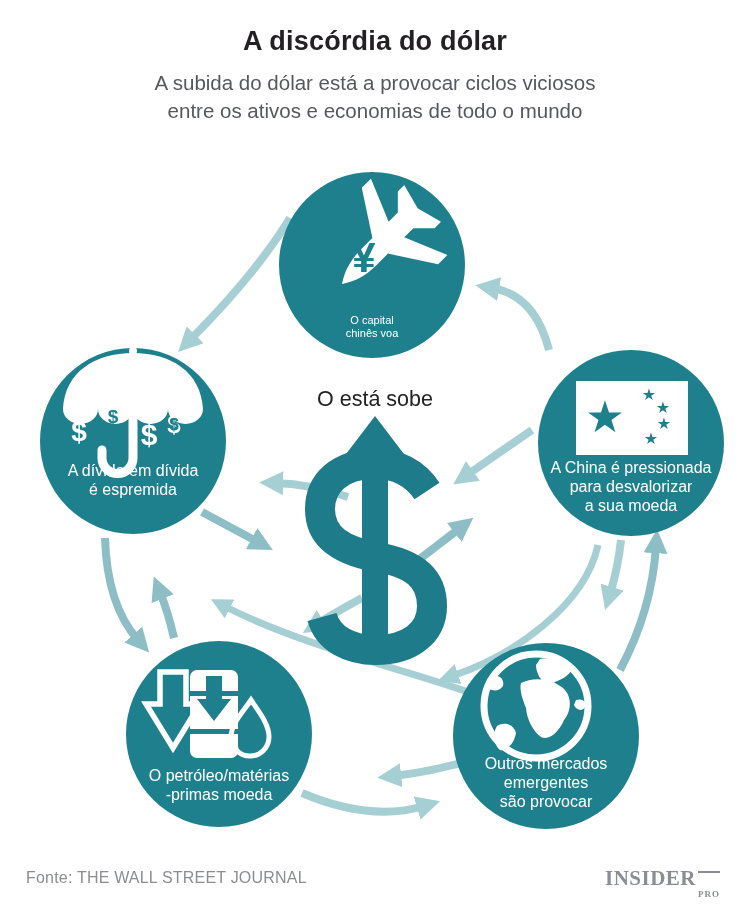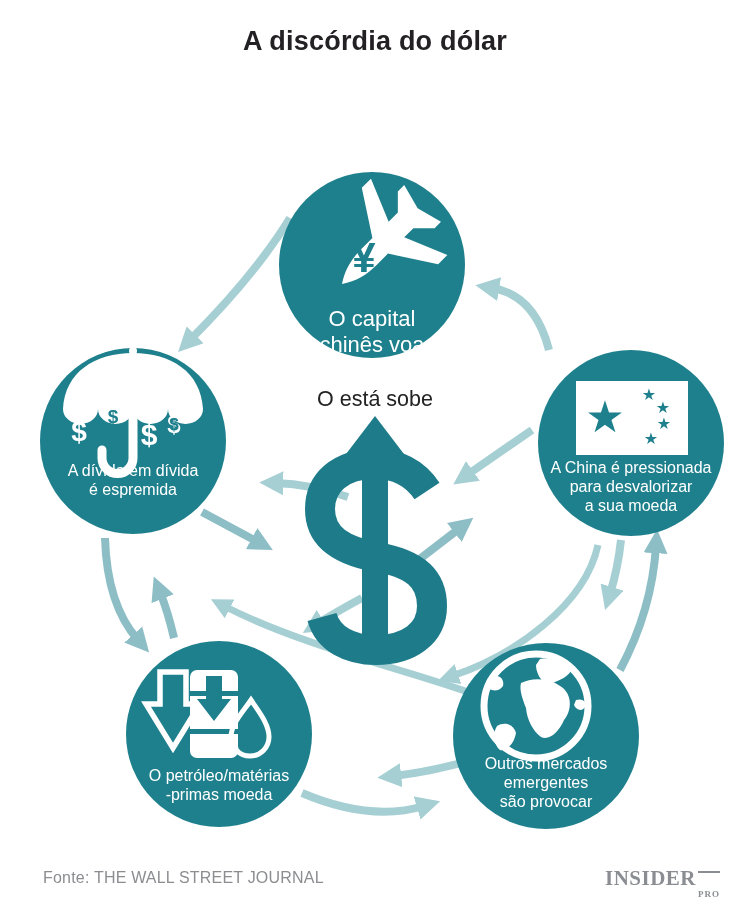--- a/index.html
+++ b/index.html
@@ -3,27 +3,27 @@
 <meta charset="utf-8">
 <style>
   html,body{margin:0;padding:0;background:#fff;}
   .canvas{position:relative;width:750px;height:905px;background:#ffffff;overflow:hidden;
           font-family:"Liberation Sans","DejaVu Sans",sans-serif;}
   svg{position:absolute;left:0;top:0;}
   .txt{position:absolute;text-align:center;white-space:pre-line;}
   .title{left:0;top:26px;width:750px;font-size:27px;font-weight:600;color:#232124;letter-spacing:.2px;}
   .subtitle{left:0;top:69px;width:750px;font-size:20.5px;line-height:1.37;color:#56585b;}
   .node-label{color:#ffffff;font-size:16px;line-height:1.2;width:220px;}
-  .node-label.top{left:262px;top:306px;font-size:22px;}
+  .node-label.top{left:262px;top:314px;font-size:11px;}
   .node-label.left{left:23px;top:461px;}
   .node-label.right{left:521px;top:458px;}
   .node-label.bl{left:109px;top:766px;}
   .node-label.br{left:436px;top:754px;}
   .center-label{left:265px;top:387px;width:220px;font-size:21.5px;color:#232325;}
-  .footer-source{left:43px;top:869px;width:400px;text-align:left;font-size:16px;color:#8b8d90;letter-spacing:.2px;}
+  .footer-source{left:26px;top:869px;width:400px;text-align:left;font-size:16px;color:#8b8d90;letter-spacing:.2px;}
   .logo{position:absolute;right:30px;top:868px;color:#8a8d92;display:flex;align-items:flex-start;}
   .logo .insider{font-family:"Liberation Serif","DejaVu Serif",serif;font-weight:700;font-size:21px;letter-spacing:.5px;line-height:1;}
   .logo .pro{font-family:"Liberation Serif","DejaVu Serif",serif;font-weight:700;font-size:9px;
              border-top:2px solid #8a8d92;padding-top:16px;margin-top:3px;margin-left:2px;letter-spacing:1px;}
 </style>
 </head>
 <body>
 
 <div class="canvas">
 
@@ -120,20 +120,22 @@
     </g>
 
     <g fill="#1e7b89">
       <polygon points="375,416 327,479 423,479"></polygon>
       <rect x="362" y="452" width="26" height="210"></rect>
       <path d="M 427,491 C 413,470 393,464 375,464 C 340,464 320,483 320,509 C 320,539 344,551 376,557 C 413,563 432,577 432,606 C 432,634 408,650 376,650 C 350,650 328,639 322,617" stroke="#1e7b89" stroke-width="30" fill="none"></path>
     </g>
   </svg>
 
   <div class="txt title">A discórdia do dólar</div>
+  <div class="txt subtitle">A subida do dólar está a provocar ciclos viciosos
+entre os ativos e economias de todo o mundo</div>
 
   <div class="txt center-label">O está sobe</div>
 
   <div class="txt node-label top">O capital
 chinês voa</div>
   <div class="txt node-label left">A dívida em dívida
 é espremida</div>
   <div class="txt node-label right">A China é pressionada
 para desvalorizar
 a sua moeda</div>

